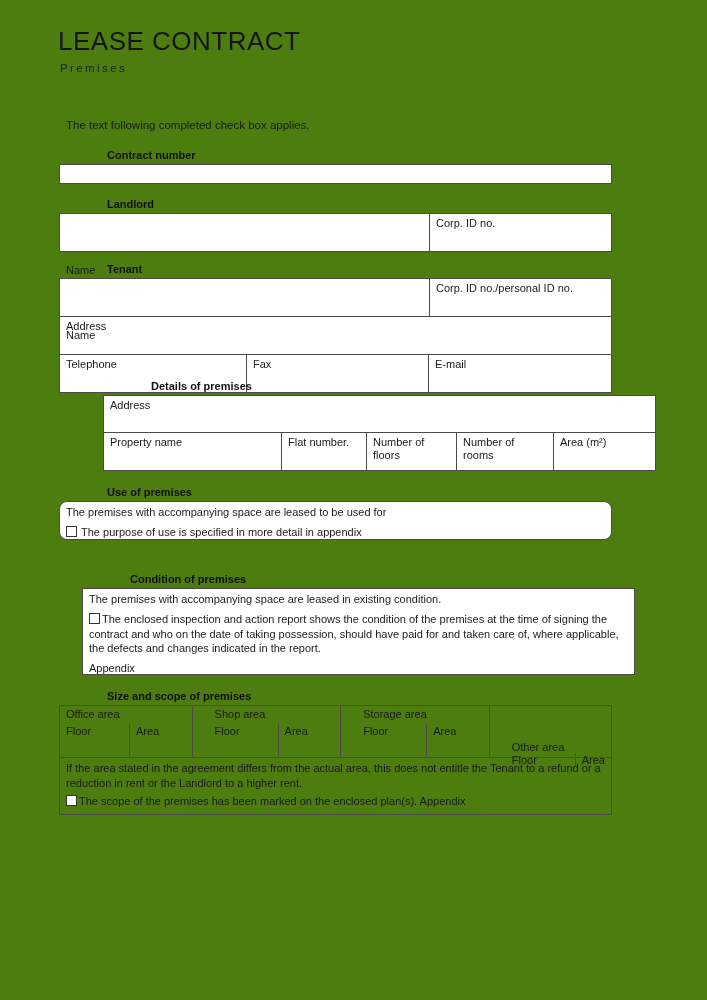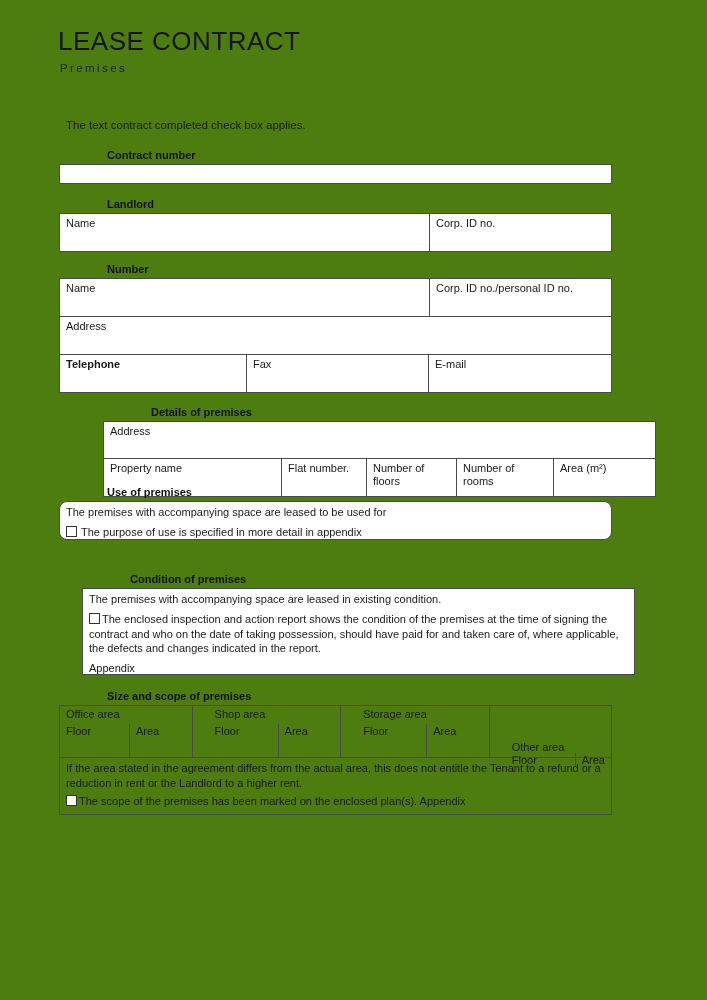--- a/index.html
+++ b/index.html
@@ -29,21 +29,21 @@
   .row { display:flex; border-top:1px solid #4b4b4b; }
   .row:first-child { border-top:none; }
   .cell {
     box-sizing:border-box; border-left:1px solid #4b4b4b;
     padding:3px 6px 0 6px; font-size:11px; line-height:13px; color:#1a1a1a;
   }
   .cell:first-child { border-left:none; }
 
   .h37 { height:37px; } .h36 { height:36px; } .h20 { height:20px; }
 
-  .w369 { width:369px; } .w186 { width:186px;font-weight:bold; } .w182 { width:182px; }
+  .w369 { width:369px;margin-top:47px; } .w186 { width:186px; } .w182 { width:182px; }
   .w177 { width:177px; } .w85 { width:85px; } .w90 { width:90px; } .w97 { width:97px; }
   .grow { flex:1; }
 
   .box { padding:3px 6px 0 6px; font-size:11px; line-height:14px; }
   .box p { margin:0; }
 
   .cbx {
     display:inline-block; width:9px; height:9px;
     border:1px solid #333; background:#fff;
     vertical-align:-1px; margin-right:4px;
@@ -70,21 +70,21 @@
   .size-text .note { margin:0; line-height:14.6px; }
   .size-text .cb-line { margin-top:5px; }
 </style>
 </head>
 <body>
 
 <div class="page">
 
   <div class="doc-title">LEASE CONTRACT</div>
   <div class="doc-subtitle">Premises</div>
-  <div class="doc-intro">The text contract completed check box applies.</div>
+  <div class="doc-intro">The text following completed check box applies.</div>
 
   <div class="section" style="top:149px;">
     <div class="heading">Contract number</div>
     <div class="box h20" style="padding:0;"></div>
   </div>
 
   <div class="section" style="top:198px;">
     <div class="heading">Landlord</div>
     <div class="tbl">
       <div class="row h37">
@@ -92,21 +92,21 @@
           <span>Name</span>
         </div>
         <div class="cell grow">
           <span>Corp. ID no.</span>
         </div>
       </div>
     </div>
   </div>
 
   <div class="section" style="top:263px;">
-    <div class="heading">Number</div>
+    <div class="heading">Tenant</div>
     <div class="tbl">
       <div class="row h37">
         <div class="cell w369">
           <span>Name</span>
         </div>
         <div class="cell grow">
           <span>Corp. ID no./personal ID no.</span>
         </div>
       </div>
       <div class="row h37">
@@ -121,21 +121,21 @@
         <div class="cell w182">
           <span>Fax</span>
         </div>
         <div class="cell grow">
           <span>E-mail</span>
         </div>
       </div>
     </div>
   </div>
 
-  <div class="section" style="top:406px;padding-left:44px;">
+  <div class="section" style="top:380px;padding-left:44px;">
     <div class="heading">Details of premises</div>
     <div class="tbl">
       <div class="row h36">
         <div class="cell grow">
           <span>Address</span>
         </div>
       </div>
       <div class="row h37">
         <div class="cell w177">
           <span>Property name</span>

